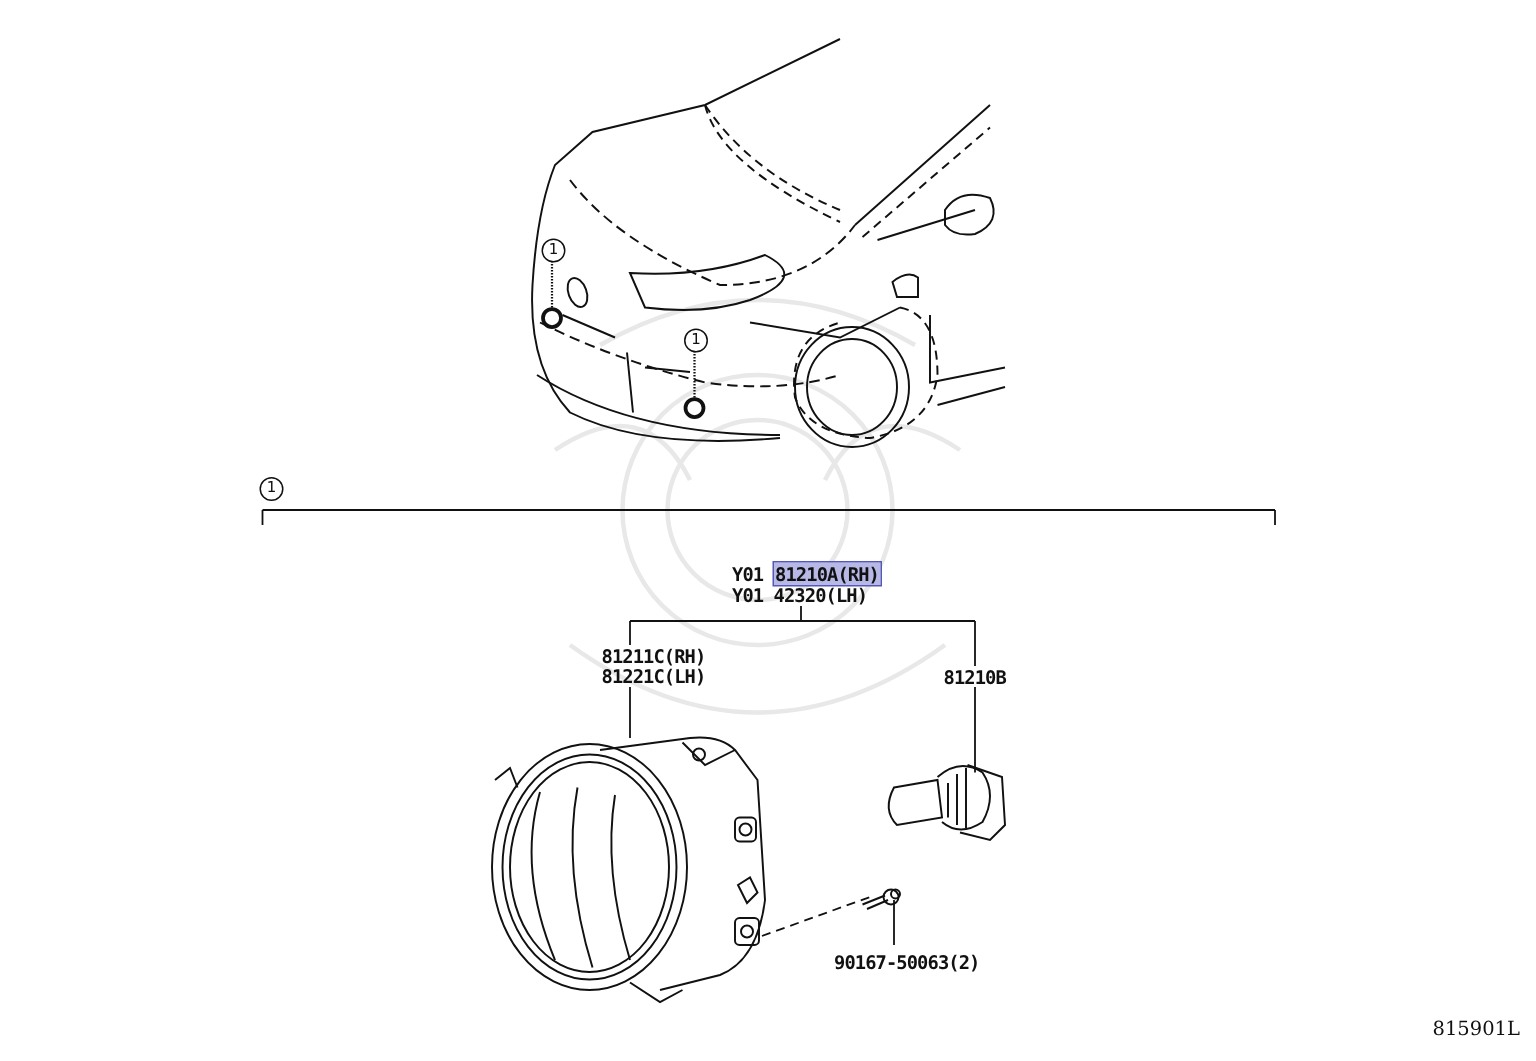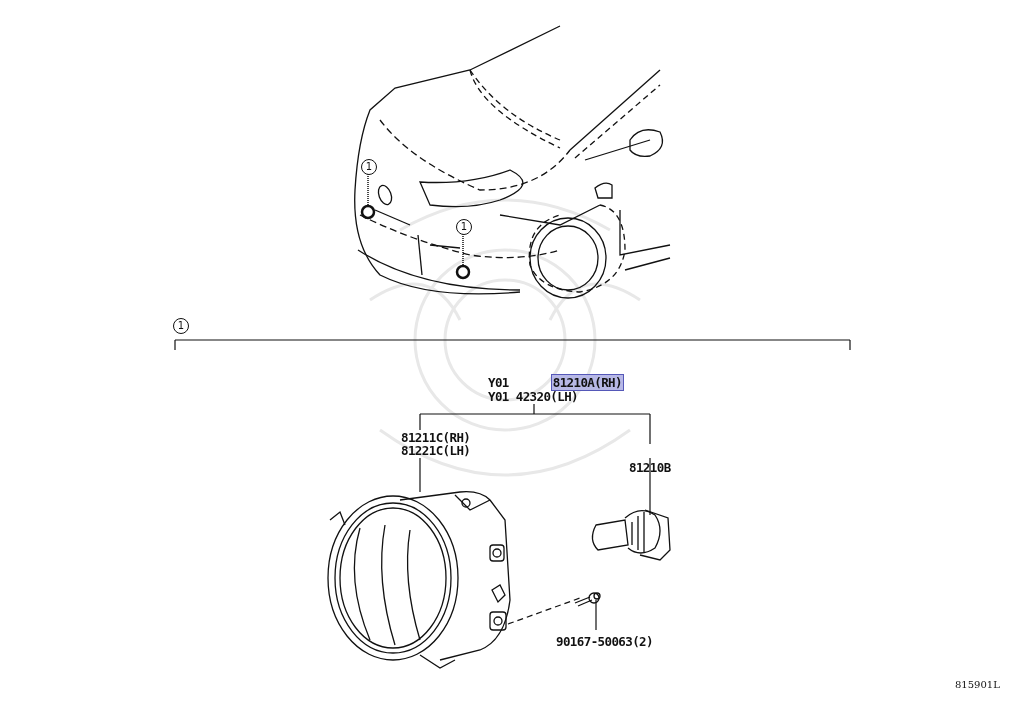--- a/index.html
+++ b/index.html
@@ -1,20 +1,20 @@
 <!DOCTYPE html>
 <html><head>
 <meta charset="utf-8">
 <style>
   html, body { margin:0; padding:0; background:#ffffff; }
   #canvas { position:relative; width:1024px; height:707px; overflow:hidden; background:#ffffff; font-family:"DejaVu Sans Mono", monospace; }
   svg.art { position:absolute; left:0; top:0; }
   .lbl { position:absolute; font-family:"DejaVu Sans Mono", "Liberation Mono", monospace; font-weight:bold; font-size:12.5px; color:#111; line-height:13px; white-space:nowrap; letter-spacing:-0.6px; cursor:pointer; }
-  .hl { background:#b7b8e6; outline:1px solid #5558b8; padding:0 1px;margin-left:36px; }
-  .code { position:absolute; font-family:"DejaVu Serif", serif; font-size:10px; color:#111; }
+  .hl { background:#b7b8e6; outline:1px solid #5558b8; padding:0 1px; }
+  .code { position:absolute; font-family:"DejaVu Serif", serif; font-size:13px; color:#111; }
   .callout { position:absolute; width:14px; height:14px; border:1.3px solid #111; border-radius:50%; background:#fff; font-family:"DejaVu Sans", sans-serif; font-size:10px; text-align:center; line-height:14px; color:#111; cursor:pointer; }
 </style>
 </head>
 <body>
 
 <div id="canvas">
 
   <svg class="art" width="1024" height="707" viewBox="0 0 1024 707">
 
     <g stroke="#e8e8e8" stroke-width="3" fill="none">
@@ -118,18 +118,18 @@
     <span class="hl">81210A(RH)</span>
   </div>
   <div class="lbl" style="left:488px; top:390px;">
     <span>Y01</span>
     <span>42320(LH)</span>
   </div>
 
   <div class="lbl" style="left:401px; top:431px;">81211C(RH)</div>
   <div class="lbl" style="left:401px; top:444px;text-align:right;">81221C(LH)</div>
 
-  <div class="lbl" style="left:629px; top:445px;margin-top:16px;">81210B</div>
+  <div class="lbl" style="left:629px; top:445px;">81210B</div>
 
   <div class="lbl" style="left:556px; top:635px;text-align:right;">90167-50063(2)</div>
 
   <div class="code" style="left:955px; top:679px;">815901L</div>
 </div>
 
 </body></html>

